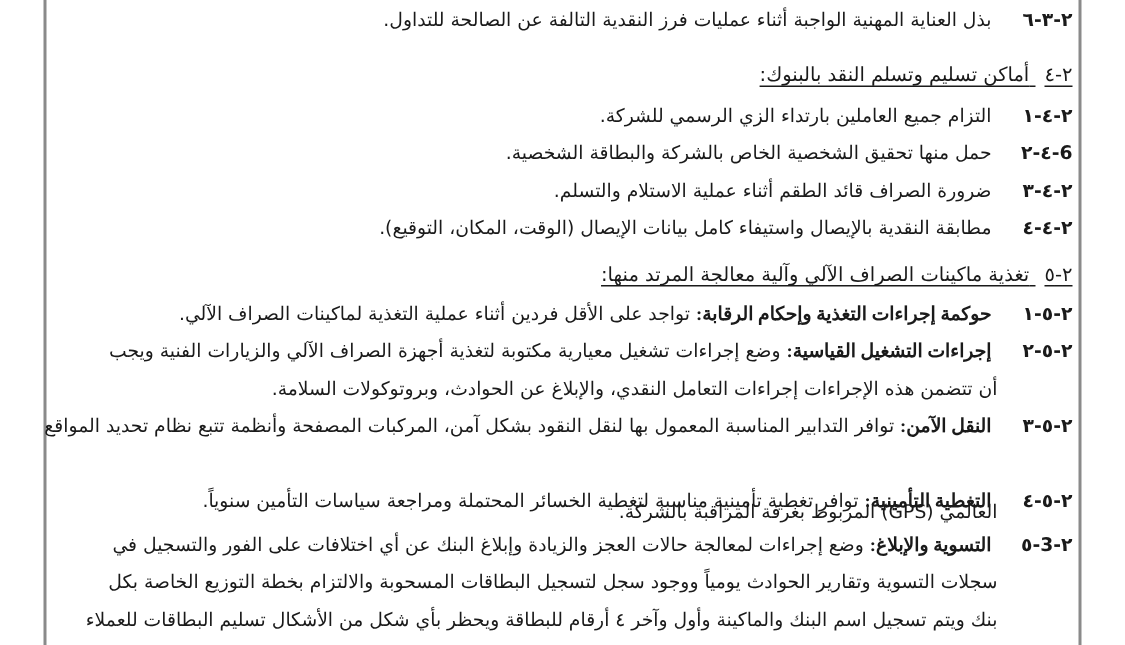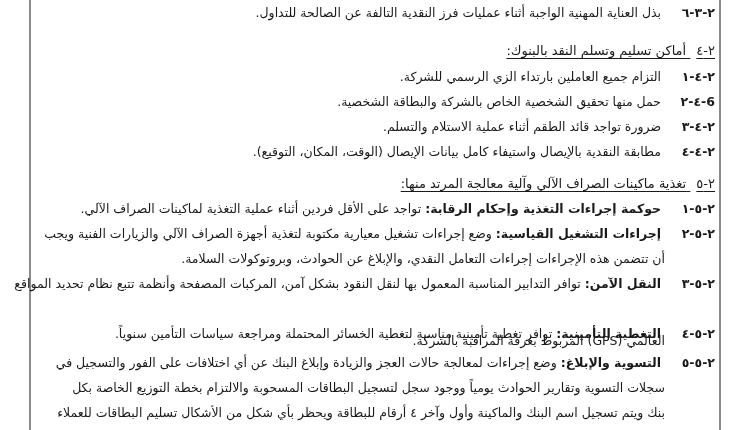--- a/index.html
+++ b/index.html
@@ -52,20 +52,21 @@
       font-weight: normal;
       text-decoration: underline;
       text-underline-offset: 3px;
       font-size: 13px;
     }
     .heading .hnum {
       margin-left: 6px;
     }
     .bold-lead {
       font-weight: bold;
+      font-family: Liberation Serif, serif;
     }
     .cont {
       padding-right: 50px;
     }
   </style>
 </head>
 <body>
 
 <div class="page-frame"></div>
 
@@ -84,21 +85,21 @@
   <div class="row" style="top:69px;">
     <span class="num">٢-٤-١</span>
     <span>التزام جميع العاملين بارتداء الزي الرسمي للشركة.</span>
   </div>
   <div class="row" style="top:94px;">
     <span class="num">6-٤-٢</span>
     <span>حمل منها تحقيق الشخصية الخاص بالشركة والبطاقة الشخصية.</span>
   </div>
   <div class="row" style="top:119px;">
     <span class="num">٢-٤-٣</span>
-    <span>ضرورة تواجد قائد الطقم أثناء عملية الاستلام والتسلم.</span>
+    <span>ضرورة الصراف قائد الطقم أثناء عملية الاستلام والتسلم.</span>
   </div>
   <div class="row" style="top:144px;">
     <span class="num">٢-٤-٤</span>
     <span>مطابقة النقدية بالإيصال واستيفاء كامل بيانات الإيصال (الوقت، المكان، التوقيع).</span>
   </div>
 
   <div class="row heading" style="top:176px;">
     <span class="hnum">٢-٥</span>
     <span>تغذية ماكينات الصراف الآلي وآلية معالجة المرتد منها:</span>
   </div>
@@ -127,21 +128,21 @@
     <span>العالمي (GPS) المربوط بغرفة المراقبة بالشركة.</span>
   </div>
 
   <div class="row" style="top:326px;">
     <span class="num">٢-٥-٤</span>
     <span class="bold-lead">التغطية التأمينية:</span>
     <span>توافر تغطية تأمينية مناسبة لتغطية الخسائر المحتملة ومراجعة سياسات التأمين سنوياً.</span>
   </div>
 
   <div class="row" style="top:355px;">
-    <span class="num">٢-٥-٥</span>
+    <span class="num">٢-3-٥</span>
     <span class="bold-lead">التسوية والإبلاغ:</span>
     <span>وضع إجراءات لمعالجة حالات العجز والزيادة وإبلاغ البنك عن أي اختلافات على الفور والتسجيل في</span>
   </div>
   <div class="row cont" style="top:380px;">
     <span>سجلات التسوية وتقارير الحوادث يومياً ووجود سجل لتسجيل البطاقات المسحوبة والالتزام بخطة التوزيع الخاصة بكل</span>
   </div>
   <div class="row cont" style="top:405px;">
     <span>بنك ويتم تسجيل اسم البنك والماكينة وأول وآخر ٤ أرقام للبطاقة ويحظر بأي شكل من الأشكال تسليم البطاقات للعملاء</span>
   </div>
 

